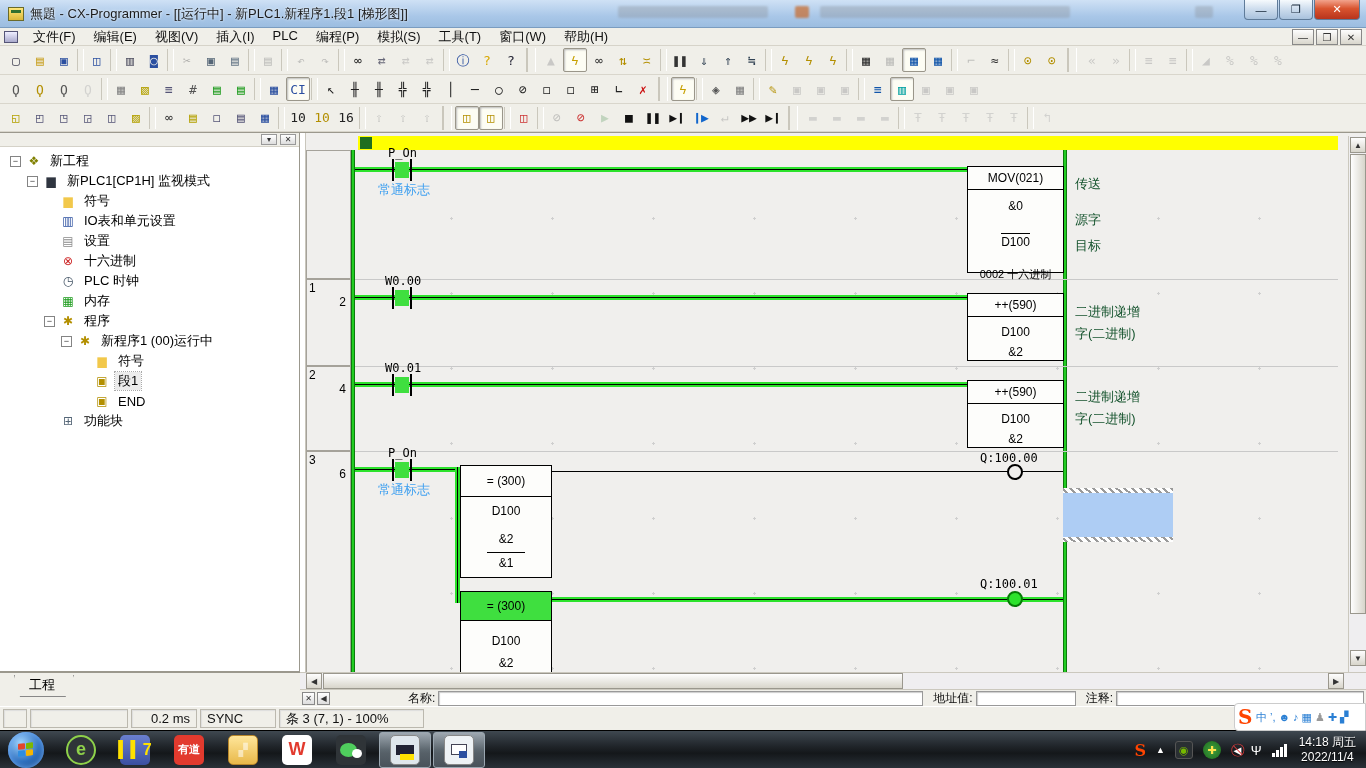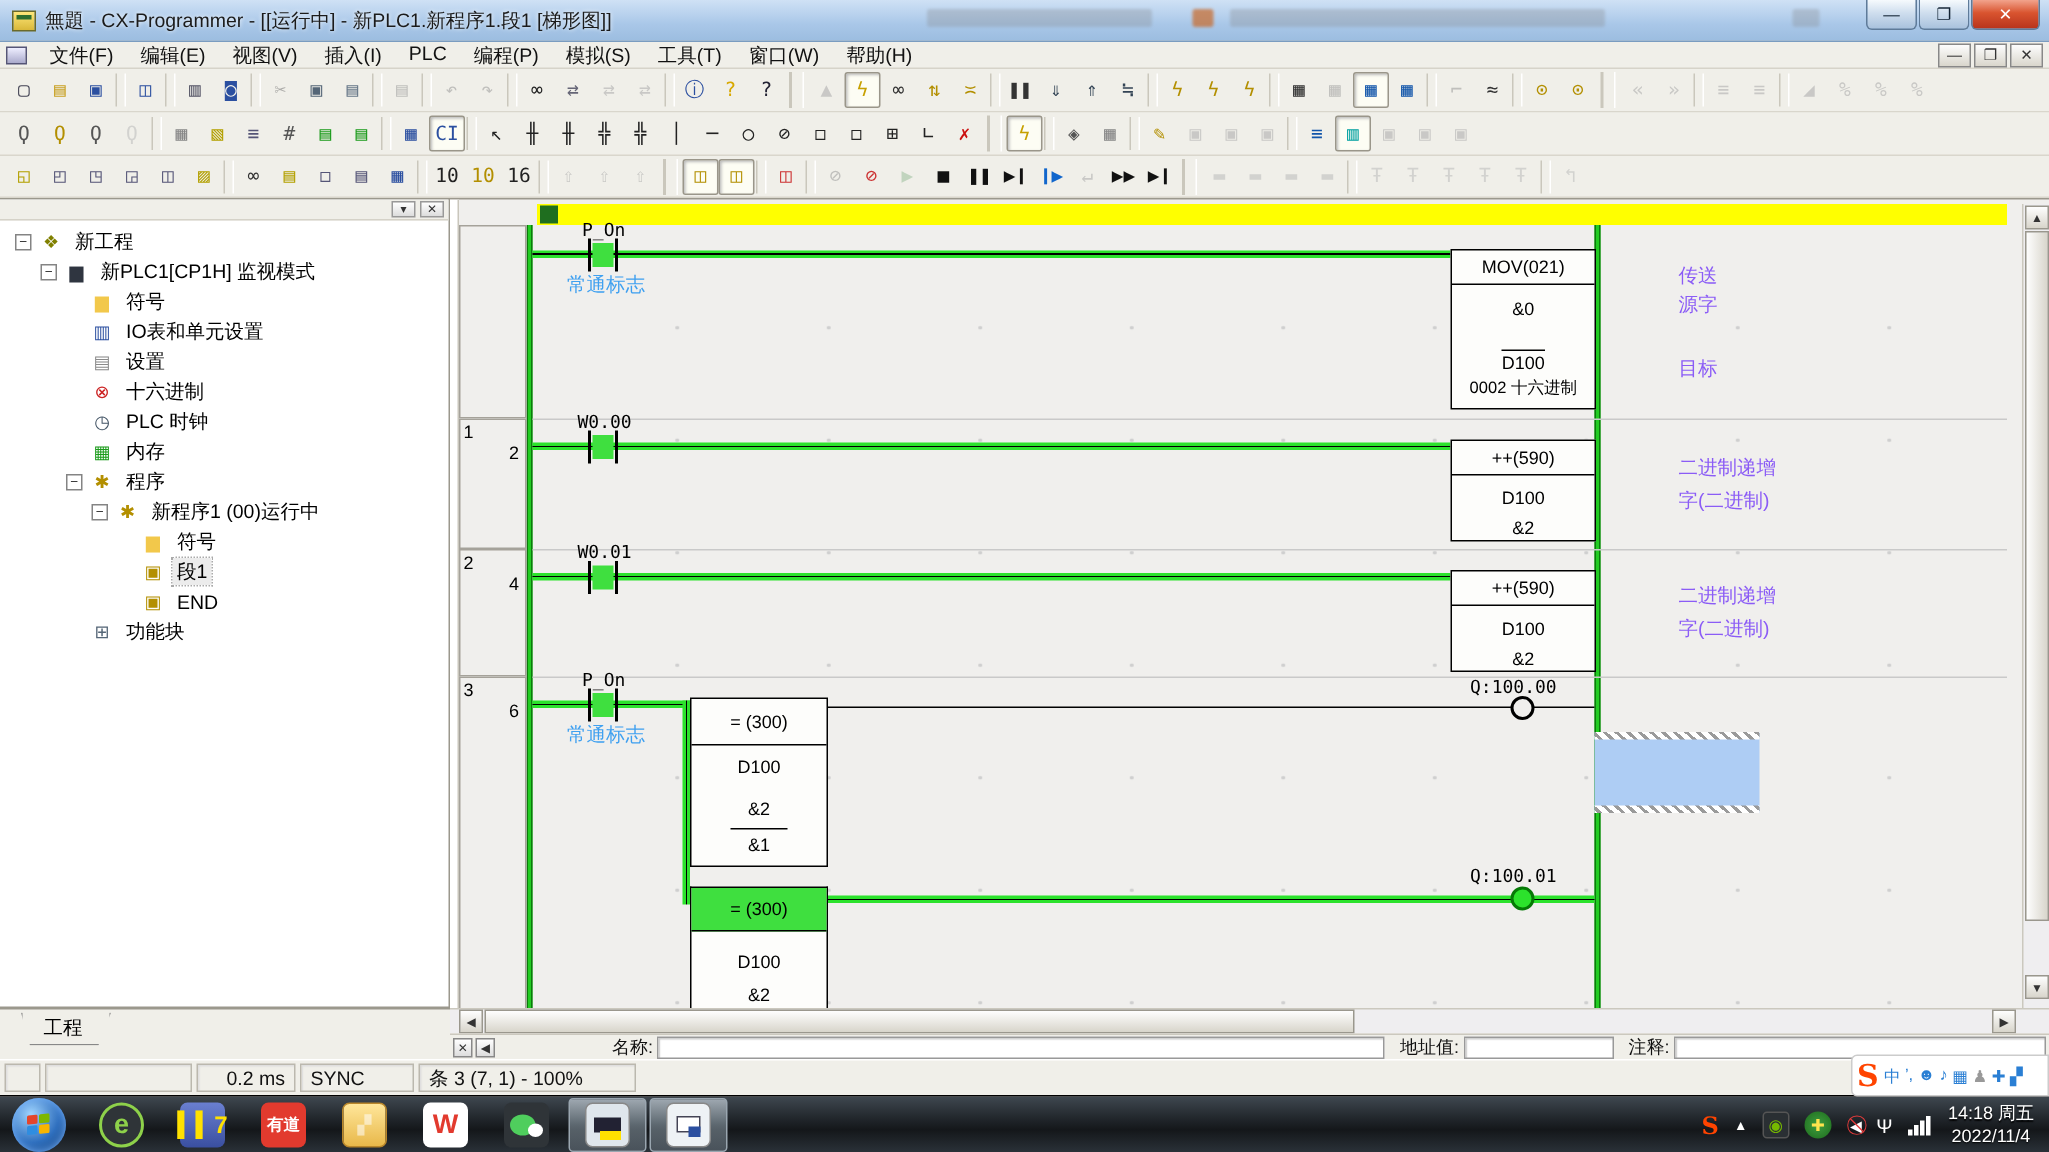--- a/index.html
+++ b/index.html
@@ -69,21 +69,21 @@
   .clabel{position:absolute;font-family:"DejaVu Sans Mono",monospace;font-size:12px;color:#000;white-space:nowrap;}
   .ccomment{position:absolute;font-size:13px;color:#3fa0f0;white-space:nowrap;}
   .iblock{position:absolute;background:#fdfdfb;border:1px solid #000;font-family:"DejaVu Sans Mono",monospace;font-size:12px;color:#000;text-align:center;}
   .iblock .hd{border-bottom:1px solid #000;padding:4px 0;}
   .iblock .hd.green{background:#3fdf3f;padding:7px 0;}
   .iblock .op{position:absolute;left:0;right:0;}
   .ovl{display:inline-block;border-top:1px solid #000;padding-top:1px;}
   .shortline{position:absolute;left:26px;width:38px;height:1px;background:#000;}
   .coil{position:absolute;width:16px;height:16px;border:2px solid #000;border-radius:50%;background:#f0efed;}
   .coil.on{background:#2ce22c;border-color:#067a06;}
-  .rcomment{position:absolute;left:775px;font-size:13px;color:#8b5cf6;white-space:nowrap;margin-left:44px;}
+  .rcomment{position:absolute;left:775px;font-size:13px;color:#14532d;white-space:nowrap;}
   .selcell{position:absolute;background:#aecdf4;border-top:5px solid;border-bottom:5px solid;
      border-image:repeating-linear-gradient(45deg,#9a9a9a 0 2px,#fff 2px 5px) 5;}
   
   .vscroll{position:absolute;right:0;top:3px;width:18px;height:537px;background:#efeef0;border-left:1px solid #cbc8be;}
   .sbtn{position:absolute;left:1px;width:16px;height:16px;border:1px solid #9a978d;background:linear-gradient(#fefefe,#d8d5cb);
      font-size:8px;text-align:center;line-height:15px;color:#333;}
   .vthumb{position:absolute;left:1px;top:18px;width:16px;height:460px;border:1px solid #9a978d;background:linear-gradient(90deg,#fefefe,#d8d5cb);}
   .hscrollrow{position:absolute;left:300px;top:672px;width:1066px;height:17px;background:#efeef0;border-top:1px solid #cbc8be;}
   .hbtn{position:absolute;top:0px;width:16px;height:16px;border:1px solid #9a978d;background:linear-gradient(#fefefe,#d8d5cb);font-size:8px;text-align:center;line-height:15px;color:#333;}
   .hthumb{position:absolute;left:17px;top:0;width:580px;height:16px;border:1px solid #9a978d;background:linear-gradient(#fefefe,#d8d5cb);}
@@ -695,24 +695,24 @@
       <div class="contact" style="left:92px;top:26px;">
         <span class="leg" style="left:0;"></span>
           <span class="leg" style="right:0;"></span>
         <span class="fill"></span>
       </div>
       <div class="ccomment" style="left:78px;top:48px;">常通标志</div>
       <div class="iblock" style="left:667px;top:33px;width:97px;height:107px;">
         <div class="hd">MOV(021)</div>
         <div class="op" style="top:32px;">&amp;0</div>
         <div class="op" style="top:66px;"><span class="ovl">D100</span></div>
-        <div class="op" style="top:84px;font-size:11px;">0002 十六进制</div>
+        <div class="op" style="top:100px;font-size:11px;">0002 十六进制</div>
       </div>
       <div class="rcomment" style="top:42px;">传送</div>
-      <div class="rcomment" style="top:61px;">源字</div>
+      <div class="rcomment" style="top:78px;">源字</div>
       <div class="rcomment" style="top:104px;">目标</div>
 
       <div class="wireE" style="left:55px;top:162px;width:612px;"></div>
       <div class="clabel" style="left:85px;top:141px;">W0.00</div>
       <div class="contact" style="left:92px;top:154px;">
         <span class="leg" style="left:0;"></span>
           <span class="leg" style="right:0;"></span>
         <span class="fill"></span>
       </div>
       <div class="iblock" style="left:667px;top:160px;width:97px;height:68px;">

